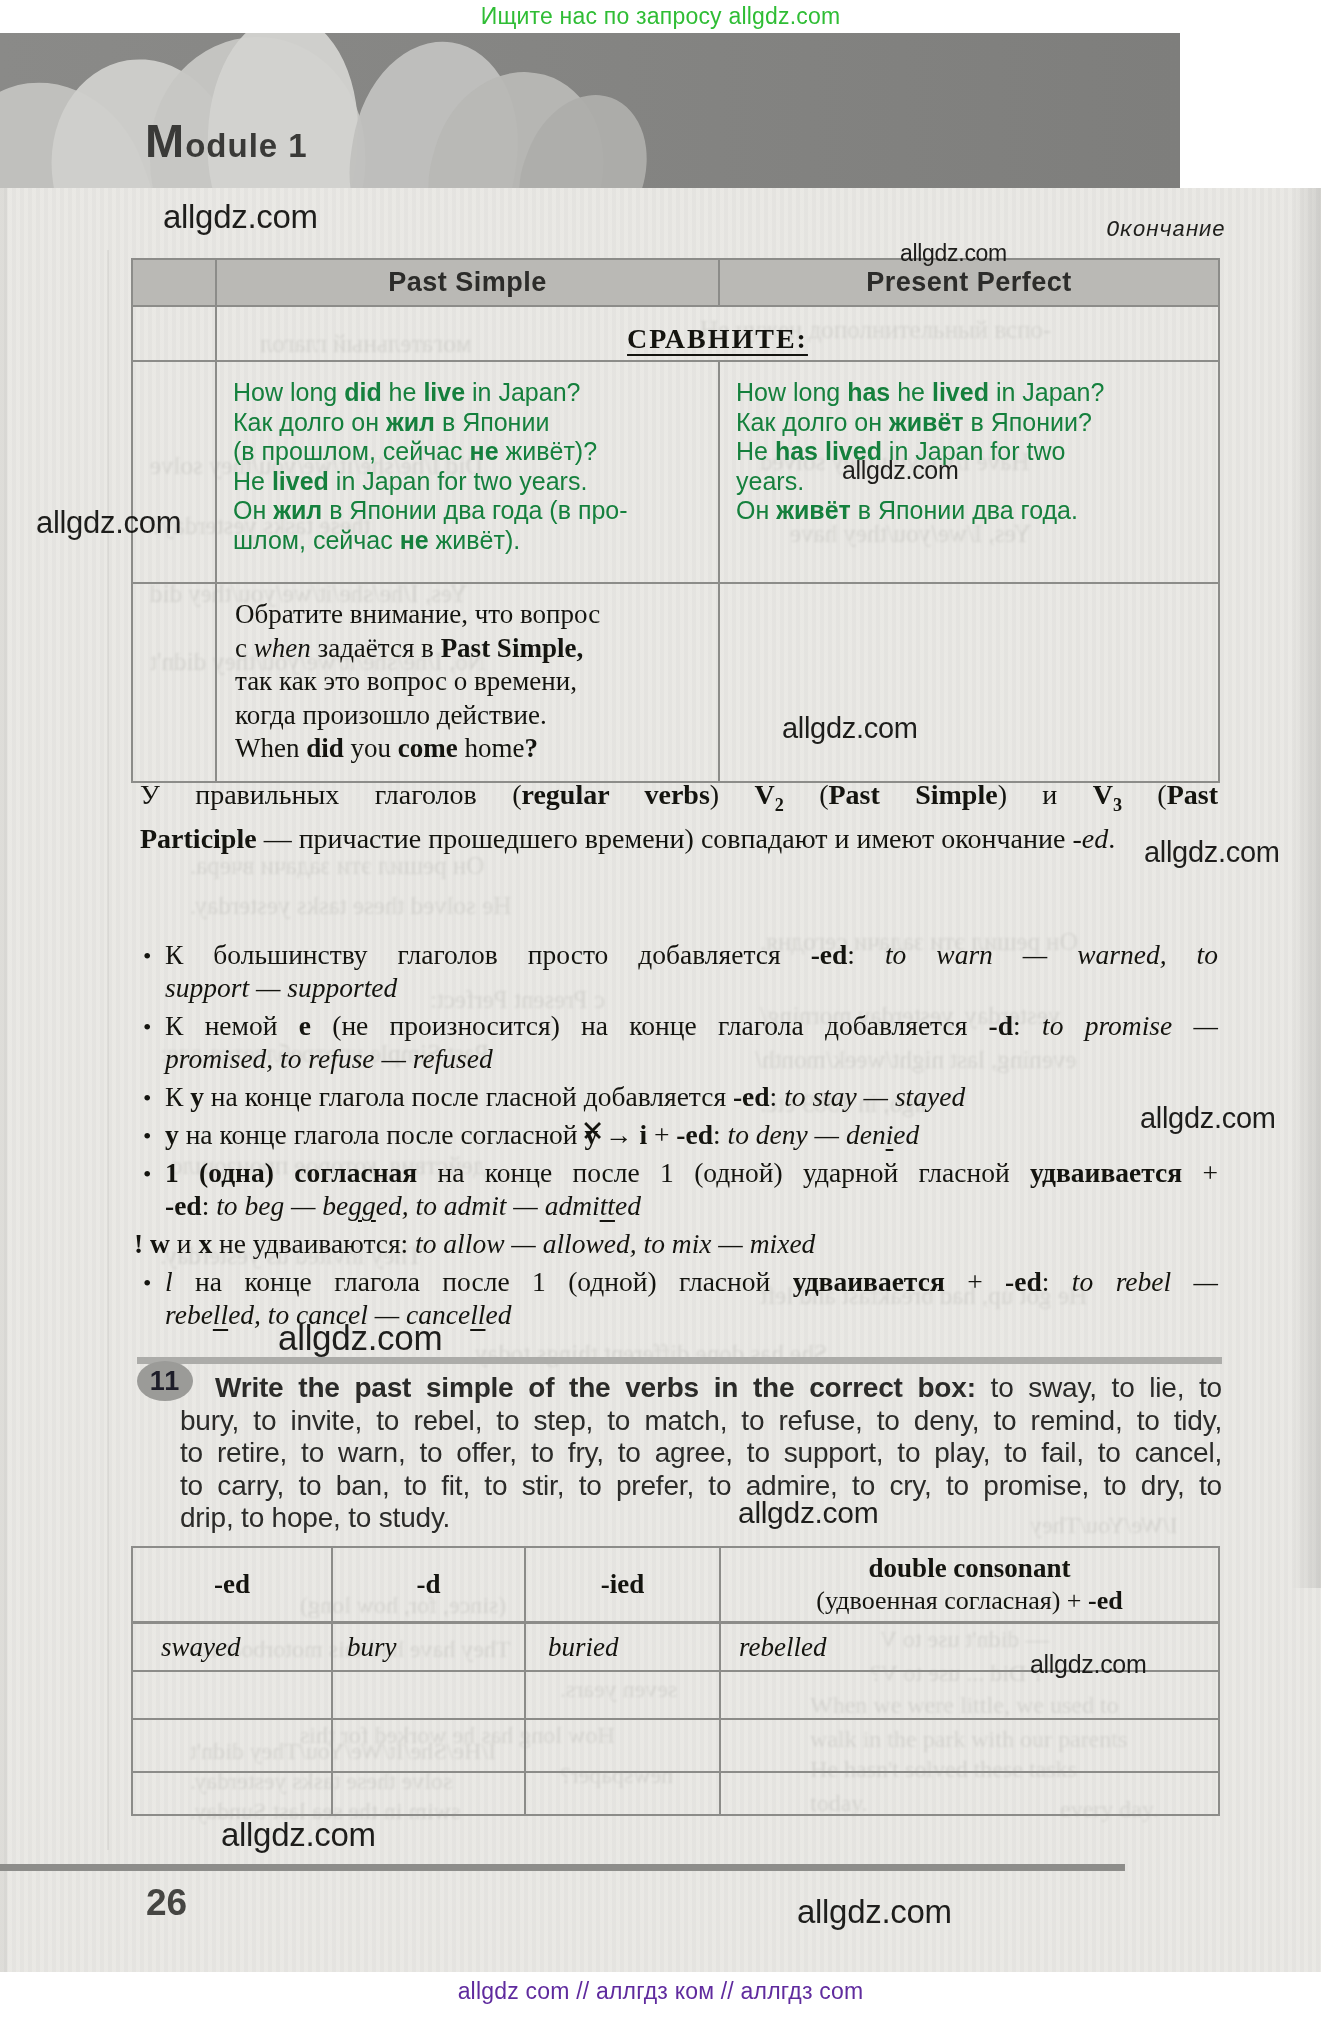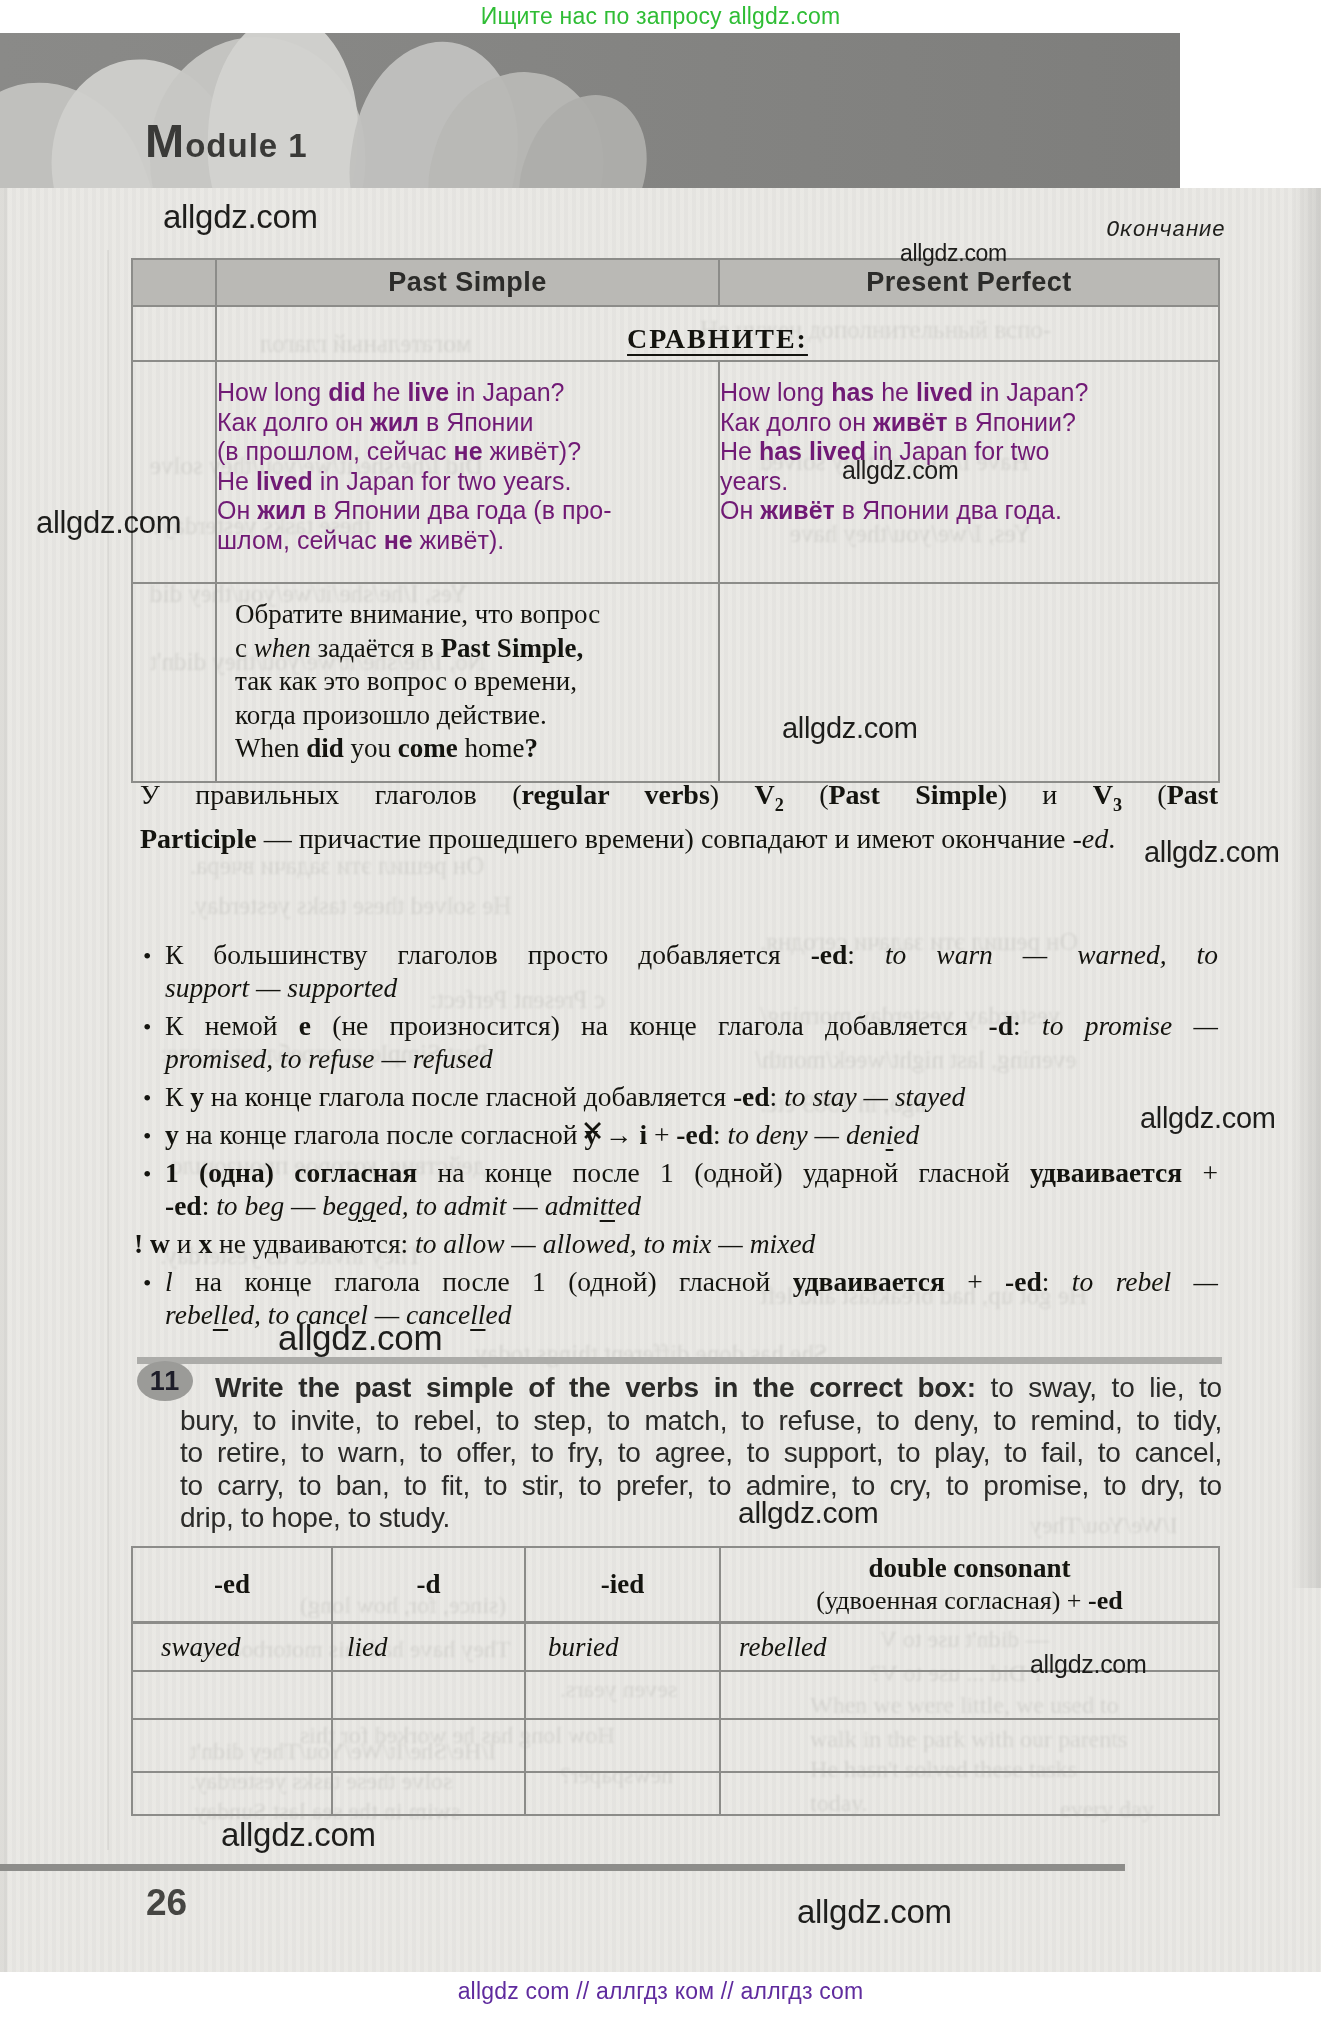--- a/index.html
+++ b/index.html
@@ -67,21 +67,21 @@
   .tbl td{border:2px solid #8c8c89;vertical-align:top;}
   #compare-table{left:131px;top:258px;width:1087px;}
   #compare-table .hdr td{background:#bab9b5;height:43px;text-align:center;vertical-align:middle;
     font-weight:700;font-size:27px;color:#2c2c2a;letter-spacing:.5px;}
   .compare-row td{height:51px;border-radius:23px;}
   .compare-cell{text-align:center;vertical-align:middle !important;}
   .compare-heading{display:inline-block;margin-top:10px;font-family:"Liberation Serif",serif;
     font-weight:700;font-size:28px;letter-spacing:2px;color:#14140f;
     text-decoration:underline;text-underline-offset:6px;text-decoration-thickness:2px;}
   .examples-row td{height:204px;}
-  .example-cell{padding:16px 14px 0 0;font-size:25px;line-height:29.5px;color:#701a75;}
+  .example-cell{padding:16px 14px 0 16px;font-size:25px;line-height:29.5px;color:#15803d;}
   .note-row td{height:183px;}
   .note-cell{padding:14px 10px 0 18px;font-family:"Liberation Serif",serif;
     font-size:27px;line-height:33.5px;color:#14140f;}
 
   
   .para{position:absolute;left:140px;top:778px;width:1078px;
     font-family:"Liberation Serif",serif;font-size:28px;line-height:34px;color:#14140f;}
   .jl{text-align:justify;text-align-last:justify;}
 
   
@@ -300,21 +300,21 @@
         <td>-ed</td>
         <td>-d</td>
         <td>-ied</td>
         <td>
           <span>double consonant</span>
           <span class="hdr-sub"><span>(удвоенная согласная) + </span><span class="sg-b">-ed</span></span>
         </td>
       </tr>
       <tr class="data">
         <td class="c1pad">swayed</td>
-        <td class="c2pad">lied</td>
+        <td class="c2pad">bury</td>
         <td class="c3pad">buried</td>
         <td class="c4pad">rebelled</td>
       </tr>
       <tr class="e1">
         <td></td>
             <td></td>
         <td></td>
             <td></td>
       </tr>
       <tr class="e2">

